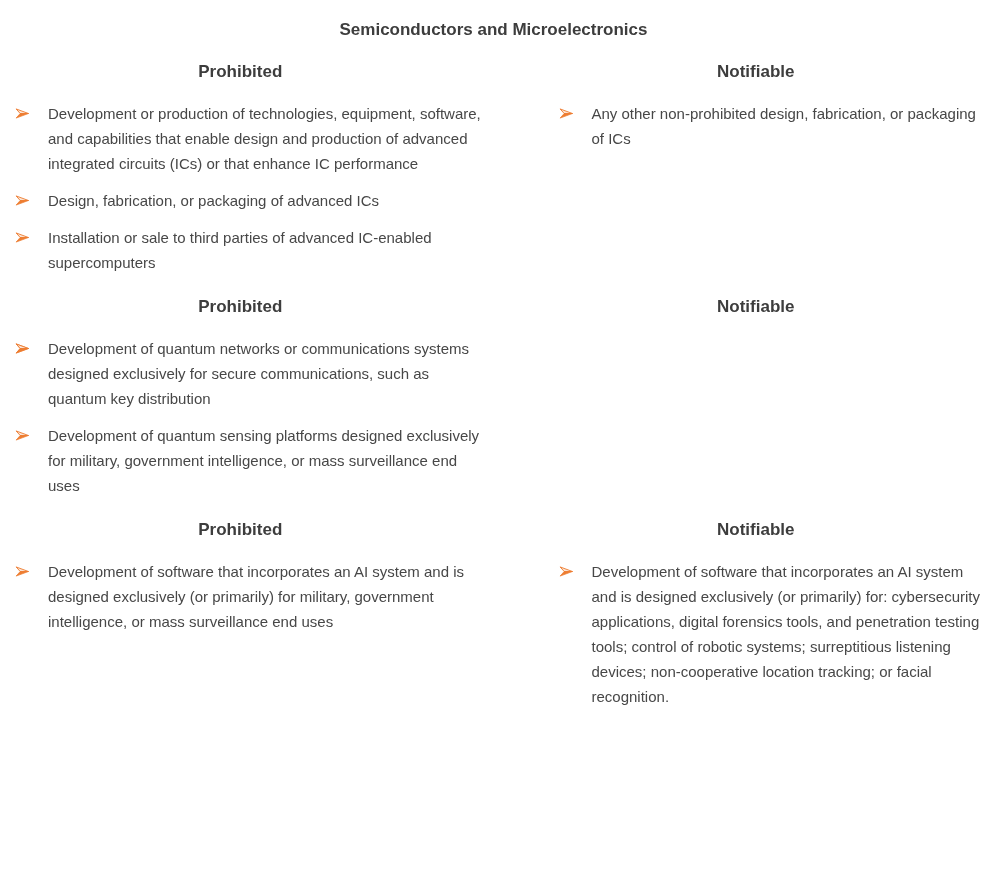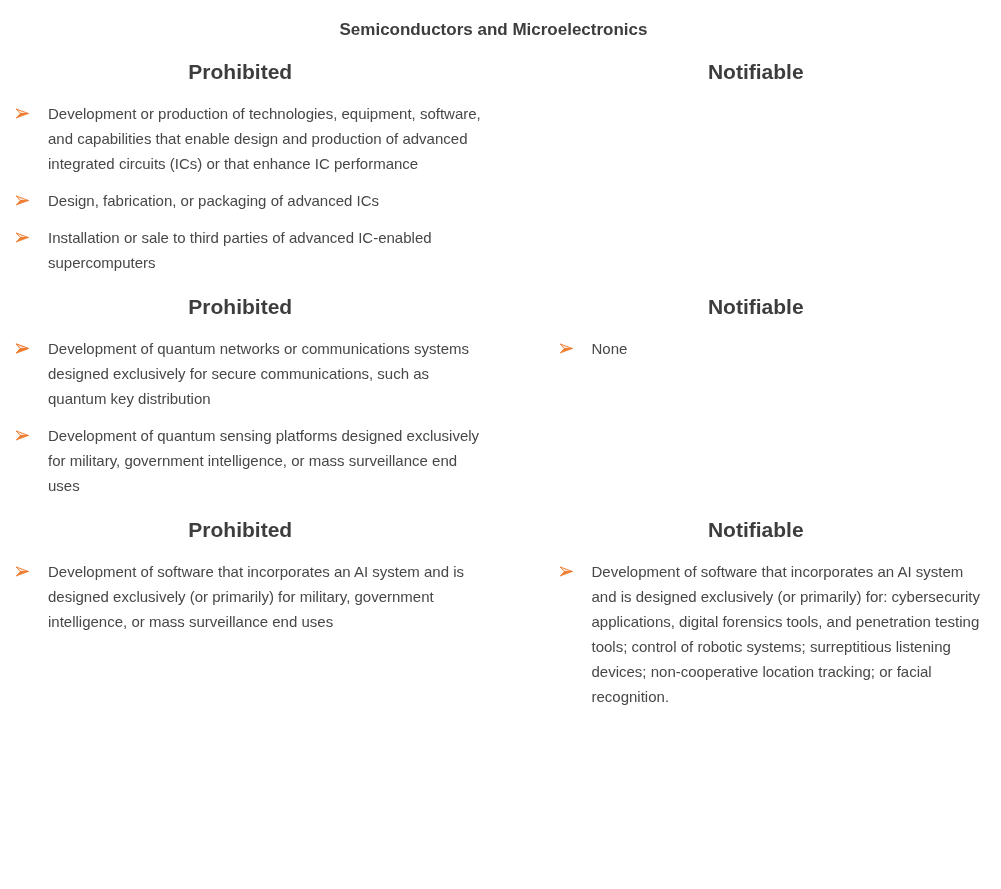--- a/index.html
+++ b/index.html
@@ -29,21 +29,21 @@
     line-height: 20px;
   }
   .section:first-child .section-title { margin-top: 0; }
   .section + .section .section-title { margin-top: 16px; }
   .columns {
     display: grid;
     grid-template-columns: 1fr 1fr;
     margin-top: 22px;
   }
   .col-header {
-    font-size: 21px;
+    font-size: 17px;
     font-weight: bold;
     color: #3d3d3d;
     text-align: center;
     margin: 0 0 19px 0;
     line-height: 20px;
   }
   .col-left .col-header { padding-right: 20px; }
   .col-right .col-header { padding-left: 10px; text-align: center; }
   ul.bullet-list {
     list-style: none;
@@ -97,20 +97,29 @@
             <svg class="bullet-icon" viewBox="0 0 16 12" aria-hidden="true">
                 <polygon points="1,1 14.5,6 5.5,6" fill="#FBE3D3" stroke="#ED7D31" stroke-width="1" stroke-linejoin="round"></polygon>
                 <polygon points="5.5,6 14.5,6 1,11" fill="#ED7D31" stroke="#ED7D31" stroke-width="0.8" stroke-linejoin="round"></polygon>
               </svg>
             <span>Installation or sale to third parties of advanced IC-enabled supercomputers</span>
           </li>
         </ul>
       </div>
       <div class="col col-right">
         <h3 class="col-header">Notifiable</h3>
+        <ul class="bullet-list">
+          <li>
+            <svg class="bullet-icon" viewBox="0 0 16 12" aria-hidden="true">
+                <polygon points="1,1 14.5,6 5.5,6" fill="#FBE3D3" stroke="#ED7D31" stroke-width="1" stroke-linejoin="round"></polygon>
+                <polygon points="5.5,6 14.5,6 1,11" fill="#ED7D31" stroke="#ED7D31" stroke-width="0.8" stroke-linejoin="round"></polygon>
+              </svg>
+            <span>Any other non-prohibited design, fabrication, or packaging of ICs</span>
+          </li>
+        </ul>
       </div>
     </div>
   </div>
 
   <div class="section">
     <div class="columns">
       <div class="col col-left">
         <h3 class="col-header">Prohibited</h3>
         <ul class="bullet-list">
           <li>
@@ -130,29 +139,20 @@
             <svg class="bullet-icon" viewBox="0 0 16 12" aria-hidden="true">
                 <polygon points="1,1 14.5,6 5.5,6" fill="#FBE3D3" stroke="#ED7D31" stroke-width="1" stroke-linejoin="round"></polygon>
                 <polygon points="5.5,6 14.5,6 1,11" fill="#ED7D31" stroke="#ED7D31" stroke-width="0.8" stroke-linejoin="round"></polygon>
               </svg>
             <span>Development of quantum sensing platforms designed exclusively for military, government intelligence, or mass surveillance end uses</span>
           </li>
         </ul>
       </div>
       <div class="col col-right">
         <h3 class="col-header">Notifiable</h3>
-        <ul class="bullet-list">
-          <li>
-            <svg class="bullet-icon" viewBox="0 0 16 12" aria-hidden="true">
-                <polygon points="1,1 14.5,6 5.5,6" fill="#FBE3D3" stroke="#ED7D31" stroke-width="1" stroke-linejoin="round"></polygon>
-                <polygon points="5.5,6 14.5,6 1,11" fill="#ED7D31" stroke="#ED7D31" stroke-width="0.8" stroke-linejoin="round"></polygon>
-              </svg>
-            <span>None</span>
-          </li>
-        </ul>
       </div>
     </div>
   </div>
 
   <div class="section">
     <div class="columns">
       <div class="col col-left">
         <h3 class="col-header">Prohibited</h3>
         <ul class="bullet-list">
           <li>

